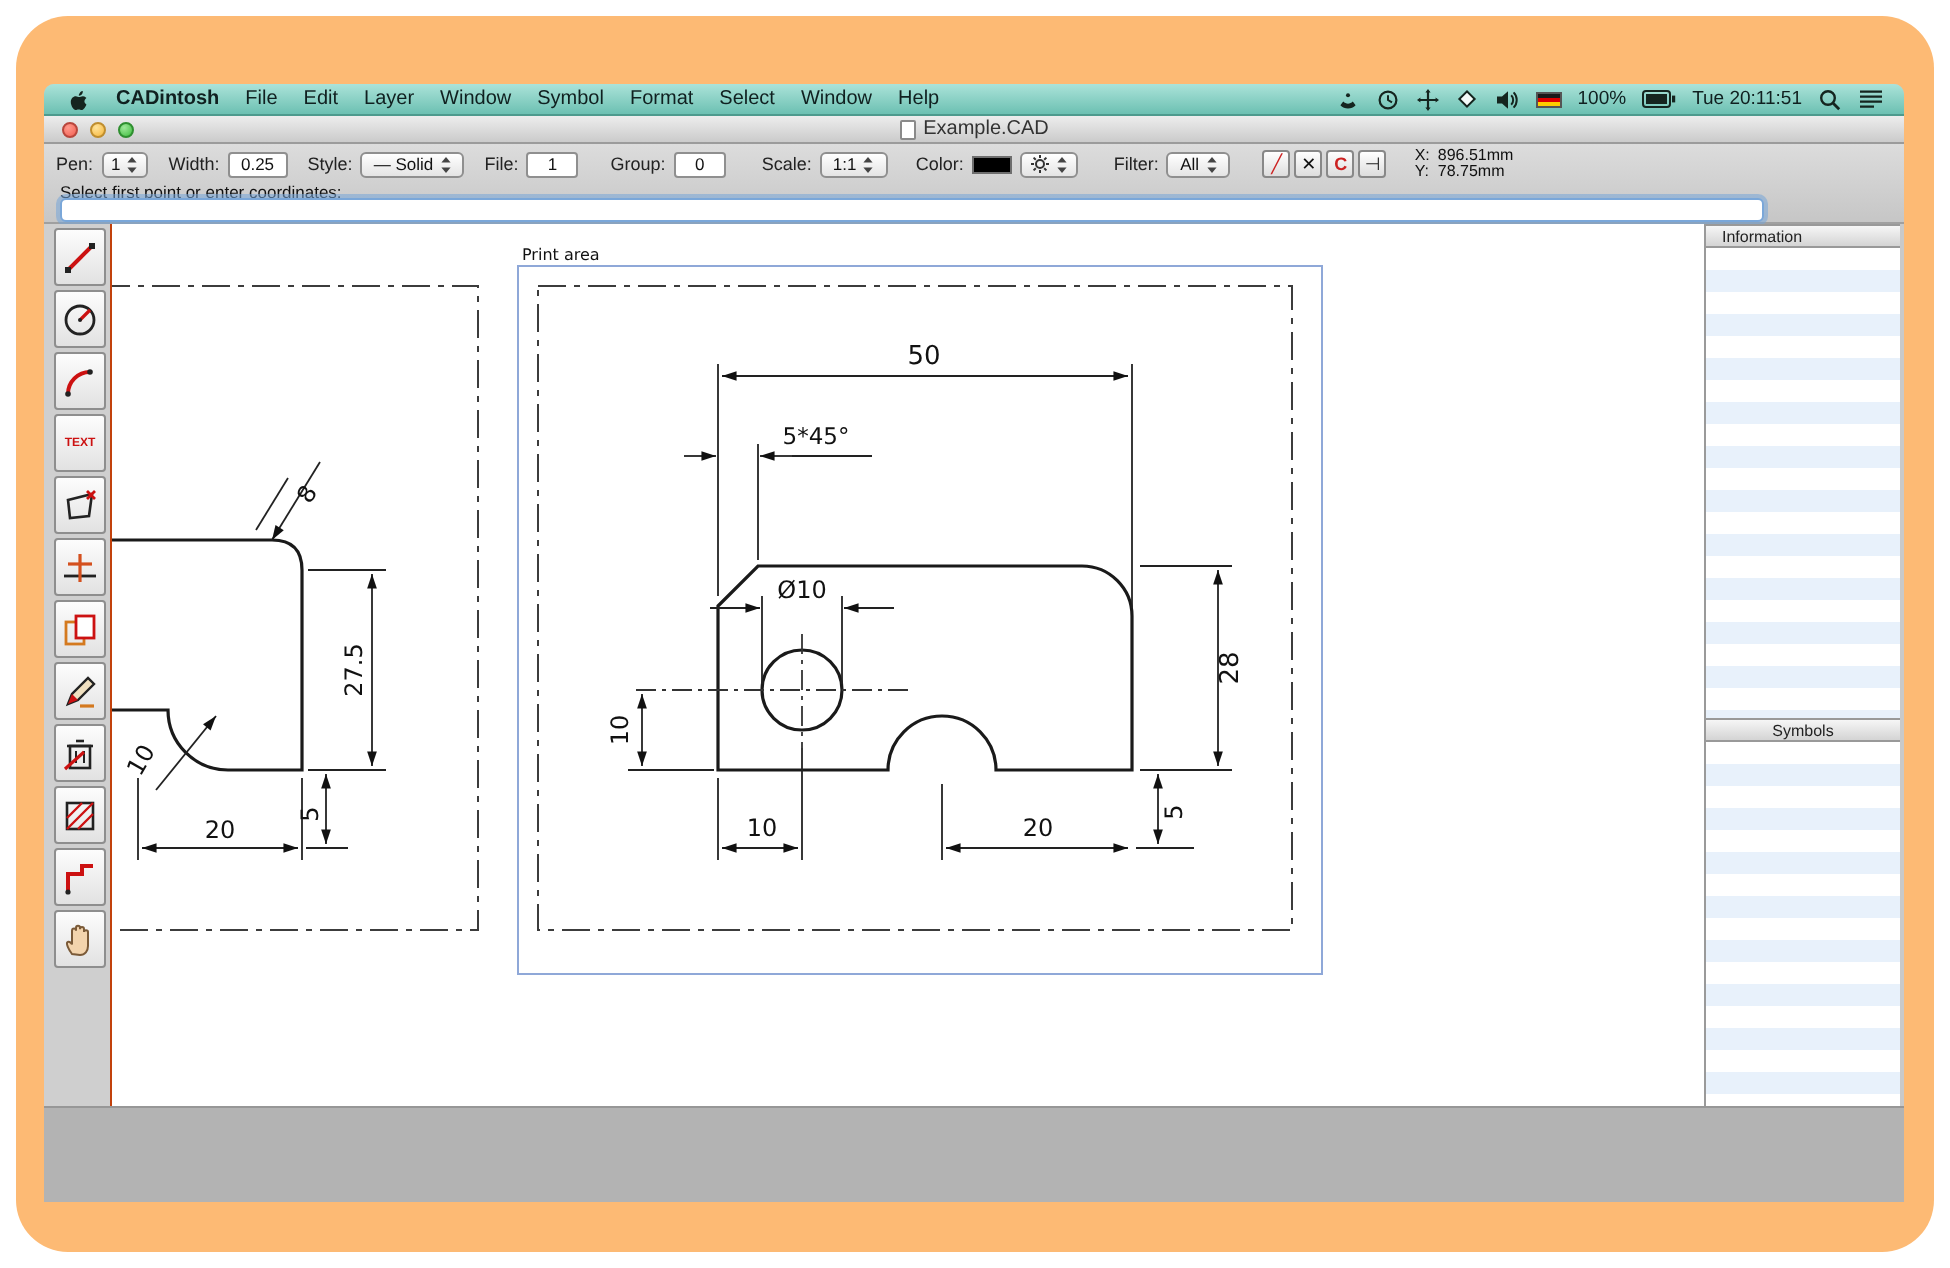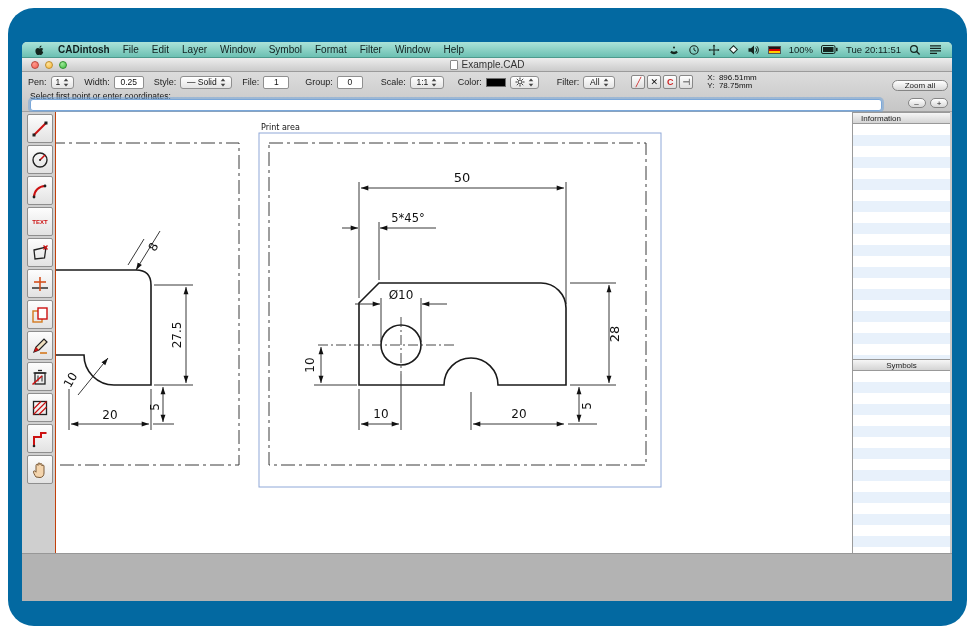--- a/index.html
+++ b/index.html
@@ -1,19 +1,19 @@
 <!DOCTYPE html>
 <html><head>
 <meta charset="utf-8">
 <style>
   * { box-sizing: border-box; margin: 0; padding: 0; }
   html,body { width: 975px; height: 634px; background: #ffffff; font-family: "Liberation Sans","DejaVu Sans",sans-serif; }
 
   .stage { position: absolute; left: 8px; top: 8px; width: 959px; height: 618px;
-           background: #0369a1; border-radius: 26px; padding-left: 28px; }
+           background: #fdba74; border-radius: 26px; padding-left: 28px; }
   .screen { position: absolute; left: 14px; top: 34px; width: 930px; height: 559px;
             background: #c9c9c9; border-radius: 5px 5px 0 0; overflow: hidden; }
 
   
   .menubar { position: absolute; left:0; top:0; width:100%; height:16px;
              background: linear-gradient(#abe3d9, #6cc0b2);
              border-bottom: 1px solid #4d9a8d;
              display:flex; align-items:center; font-size:10px; color:#102020; }
   .menubar .left { display:flex; align-items:center; gap:13px; padding-left:12px; }
   .menubar .appname { font-weight: bold; }
@@ -112,21 +112,21 @@
               <path d="M8.2 6.8c0-1.2 1-1.8 1-1.8s-.6-.9-1.8-.9c-.8 0-1.4.4-1.8.4s-1-.4-1.7-.4C2.6 4.1 1.4 5.2 1.4 7c0 1.9 1.4 4 2.4 4 .5 0 .8-.3 1.5-.3s1 .3 1.5.3c1 0 2.2-2 2.4-2.8-.6-.3-1-.8-1-1.4z" fill="#15251f"></path>
             </svg>
         </span>
         <span class="appname">CADintosh</span>
         <span>File</span>
         <span>Edit</span>
         <span>Layer</span>
         <span>Window</span>
         <span>Symbol</span>
         <span>Format</span>
-        <span>Filter</span>
+        <span>Select</span>
         <span>Window</span>
         <span>Help</span>
       </div>
       <div class="right">
         <span>
           <svg width="12" height="12" viewBox="0 0 12 12">
               <path d="M2.2 8.6 C4.2 10.8 7.8 10.8 9.8 8.6 L8.4 6.8 C7 8.2 5 8.2 3.6 6.8 Z" fill="#15251f"></path>
               <circle cx="6" cy="3.6" r="1" fill="#15251f"></circle>
             </svg>
         </span>
@@ -255,26 +255,20 @@
           <span>X:</span>
           <span class="val">896.51mm</span>
           <span>Y:</span>
           <span class="val">78.75mm</span>
         </span>
       </div>
 
       <div class="promptlbl">Select first point or enter coordinates:</div>
       <input class="cmdinput" type="text" value="" style="">
 
-      <div class="zoomcol">
-        <span class="btn zoomall">Zoom all</span><br>
-        <span class="btn zpm">–</span>
-        <span class="btn zpm">+</span><br>
-        <span class="btn esc">esc</span>
-      </div>
     </div>
 
     <div class="palettebg"></div>
     <div class="palette">
       <div class="tool">
         <svg width="20" height="20" viewBox="0 0 20 20">
             <line x1="4" y1="16" x2="16" y2="4" stroke="#c11" stroke-width="2"></line>
             <rect x="2.5" y="14.5" width="3" height="3" fill="#222"></rect>
             <rect x="14.5" y="2.5" width="3" height="3" fill="#222"></rect>
           </svg>

